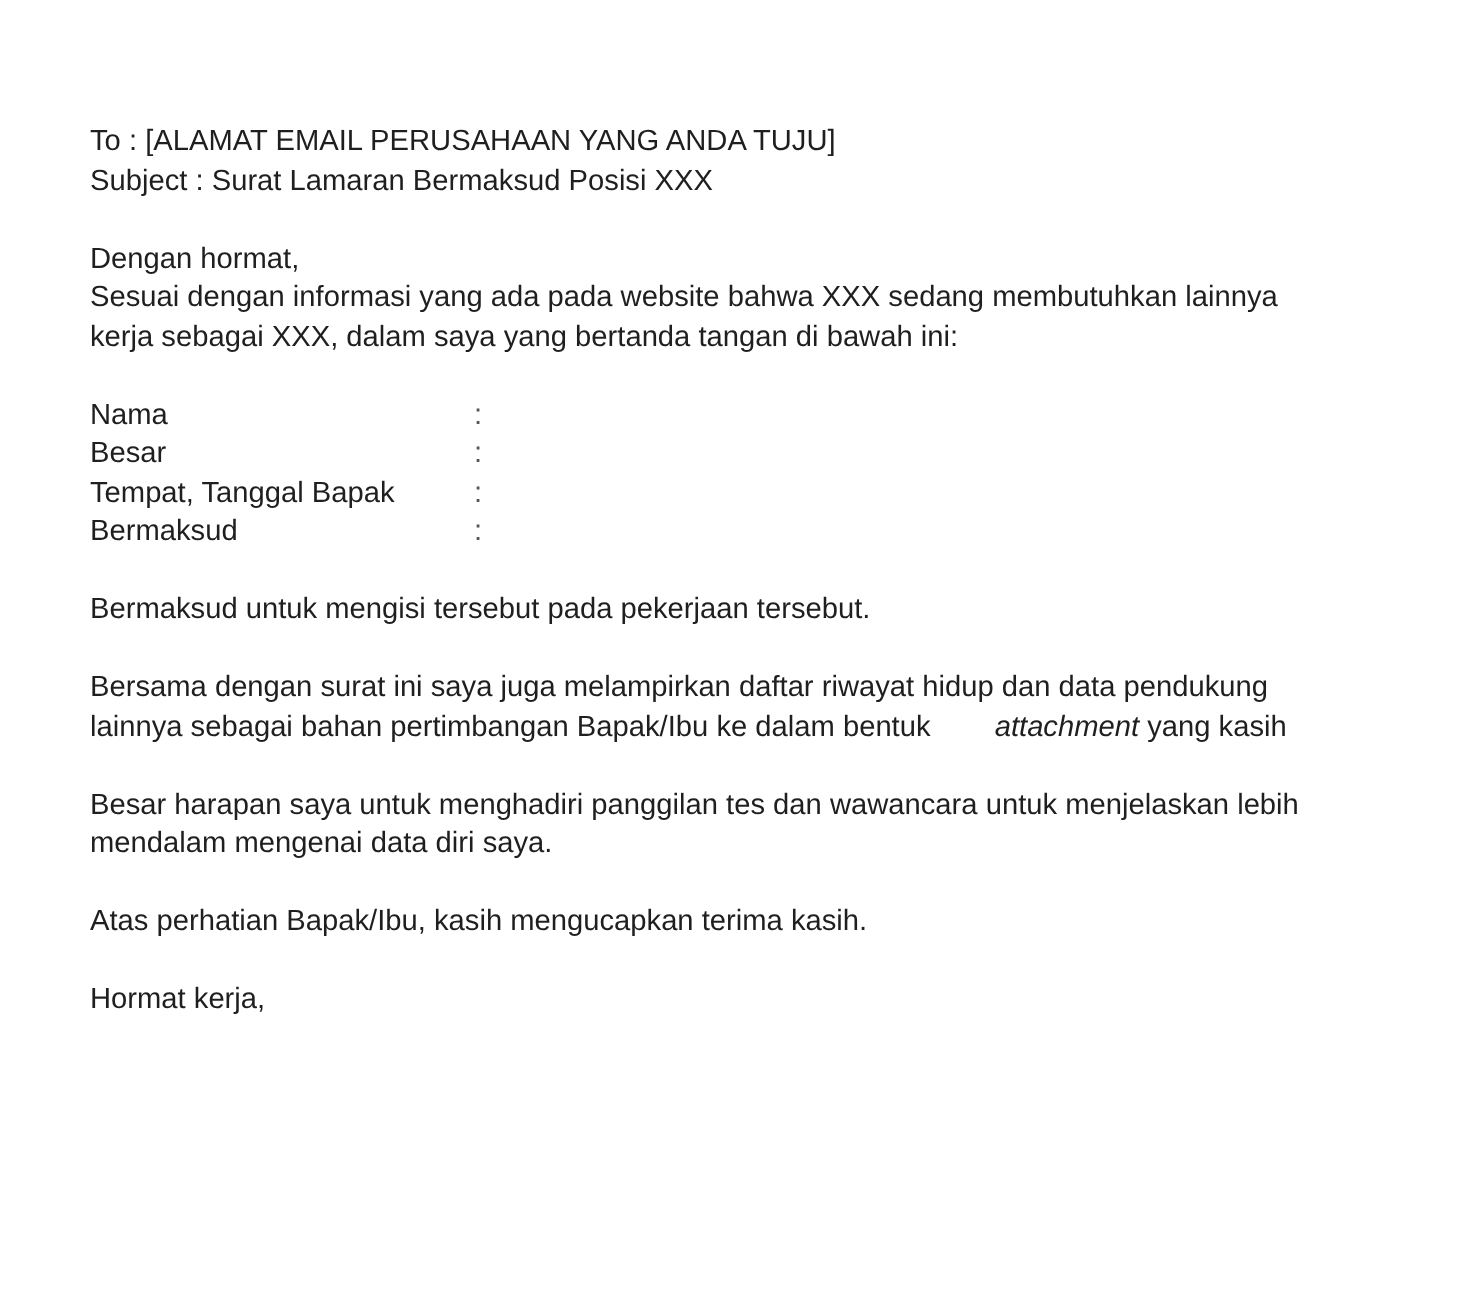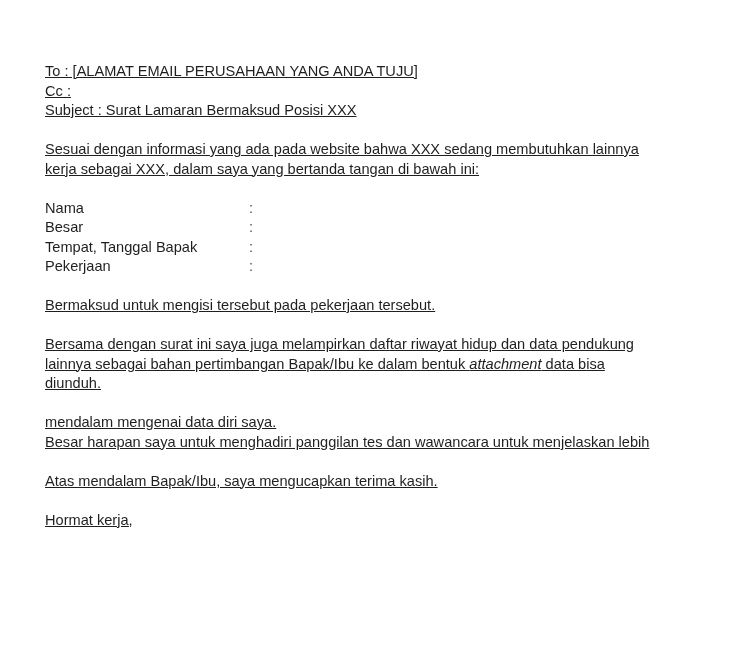--- a/index.html
+++ b/index.html
@@ -2,69 +2,68 @@
 <html><head>
   <meta charset="utf-8">
   <style>
     html, body { margin: 0; padding: 0; background: #ffffff; }
     body {
       width: 738px; height: 656px; position: relative; overflow: hidden;
       font-family: "Liberation Sans", sans-serif;
       font-size: 14.6px; color: #1f1f1f;
     }
     .doc { position: absolute; left: 45px; top: 62px; width: 660px; }
-    .line { height: 19.5px; line-height: 19.5px; white-space: nowrap; text-decoration: underline; }
+    .line { height: 19.5px; line-height: 19.5px; white-space: nowrap; }
     .gap { height: 19.5px; }
-    .field-row { display: flex; height: 19.5px; line-height: 19.5px; gap: 12px; }
+    .field-row { display: flex; height: 19.5px; line-height: 19.5px; }
     .field-label { width: 192px; }
     .field-colon { width: 10px; color: #555; }
     .cursor { display: inline-block; width: 1px; height: 15px; background: #222; vertical-align: -2px; margin-left: -2px; margin-right: 1px; }
-    em { font-style: italic; }
+    em { font-style: italic; margin-left: 28px; }
   </style>
 </head>
 <body>
 
 <div class="doc">
   <div class="line">To : [ALAMAT EMAIL PERUSAHAAN YANG ANDA TUJU]</div>
-  <div class="line">Cc :</div>
   <div class="line">Subject : Surat Lamaran Bermaksud Posisi XXX</div>
   <div class="gap"></div>
+  <div class="line">Dengan hormat,</div>
   <div class="line">Sesuai dengan informasi yang ada pada website bahwa XXX sedang membutuhkan lainnya</div>
   <div class="line">kerja sebagai XXX, dalam saya yang bertanda tangan di bawah ini:</div>
   <div class="gap"></div>
 
   <div class="field-row">
     <span class="field-label">Nama</span>
     <span class="field-colon">:</span>
   </div>
   <div class="field-row">
     <span class="field-label">Besar</span>
     <span class="field-colon">:</span>
   </div>
   <div class="field-row">
     <span class="field-label">Tempat, Tanggal Bapak</span>
     <span class="field-colon">:</span>
   </div>
   <div class="field-row">
-    <span class="field-label">Pekerjaan</span>
+    <span class="field-label">Bermaksud</span>
     <span class="field-colon">:</span>
   </div>
   <div class="gap"></div>
 
   <div class="line">Bermaksud untuk mengisi tersebut pada pekerjaan tersebut.</div>
   <div class="gap"></div>
 
   <div class="line">Bersama dengan surat ini saya juga melampirkan daftar riwayat hidup dan data pendukung</div>
-  <div class="line"><span>lainnya sebagai bahan pertimbangan Bapak/Ibu ke dalam bentuk </span><em>attachment</em><span> data bisa</span></div>
-  <div class="line">diunduh.</div>
+  <div class="line"><span>lainnya sebagai bahan pertimbangan Bapak/Ibu ke dalam bentuk </span><em>attachment</em><span> yang kasih</span></div>
   <div class="gap"></div>
 
+  <div class="line">Besar harapan saya untuk menghadiri panggilan tes dan wawancara untuk menjelaskan lebih</div>
   <div class="line">mendalam mengenai data diri saya.</div>
-  <div class="line">Besar harapan saya untuk menghadiri panggilan tes dan wawancara untuk menjelaskan lebih</div>
   <div class="gap"></div>
 
-  <div class="line">Atas mendalam Bapak/Ibu, saya mengucapkan terima kasih.</div>
+  <div class="line">Atas perhatian Bapak/Ibu, kasih mengucapkan terima kasih.</div>
   <div class="gap"></div>
 
   <div class="line">Hormat kerja,</div>
   <div class="gap"></div>
 
 </div>
 
 </body></html>

